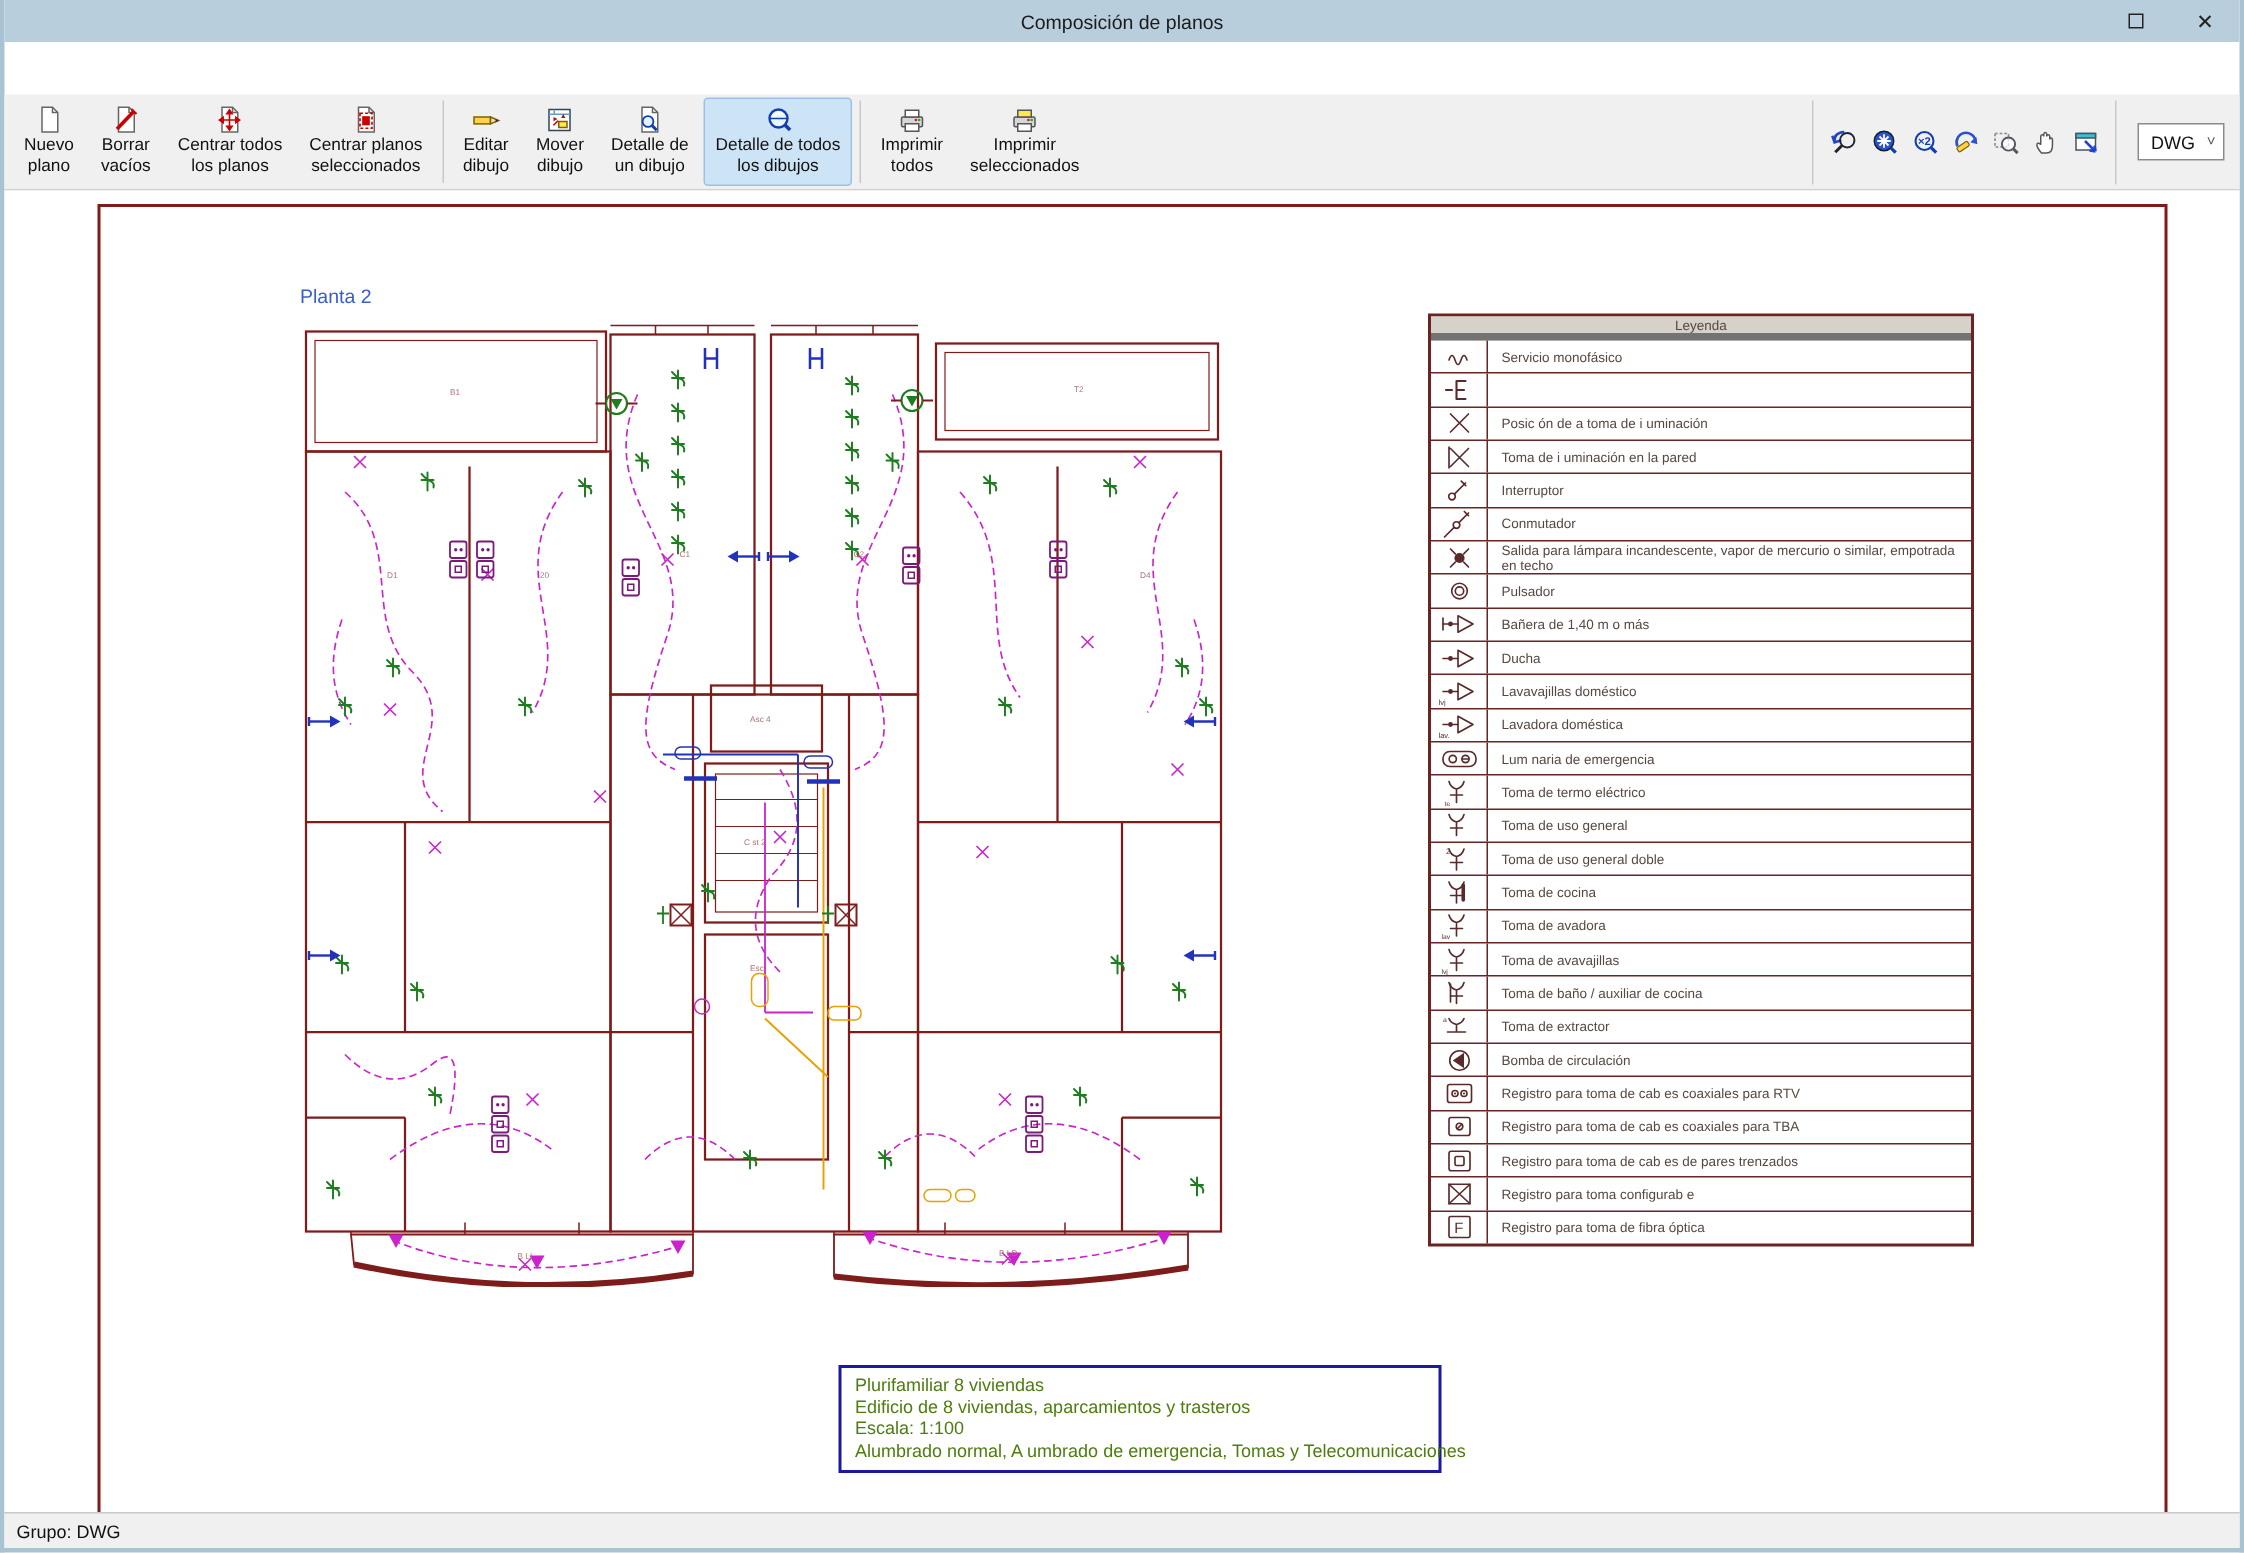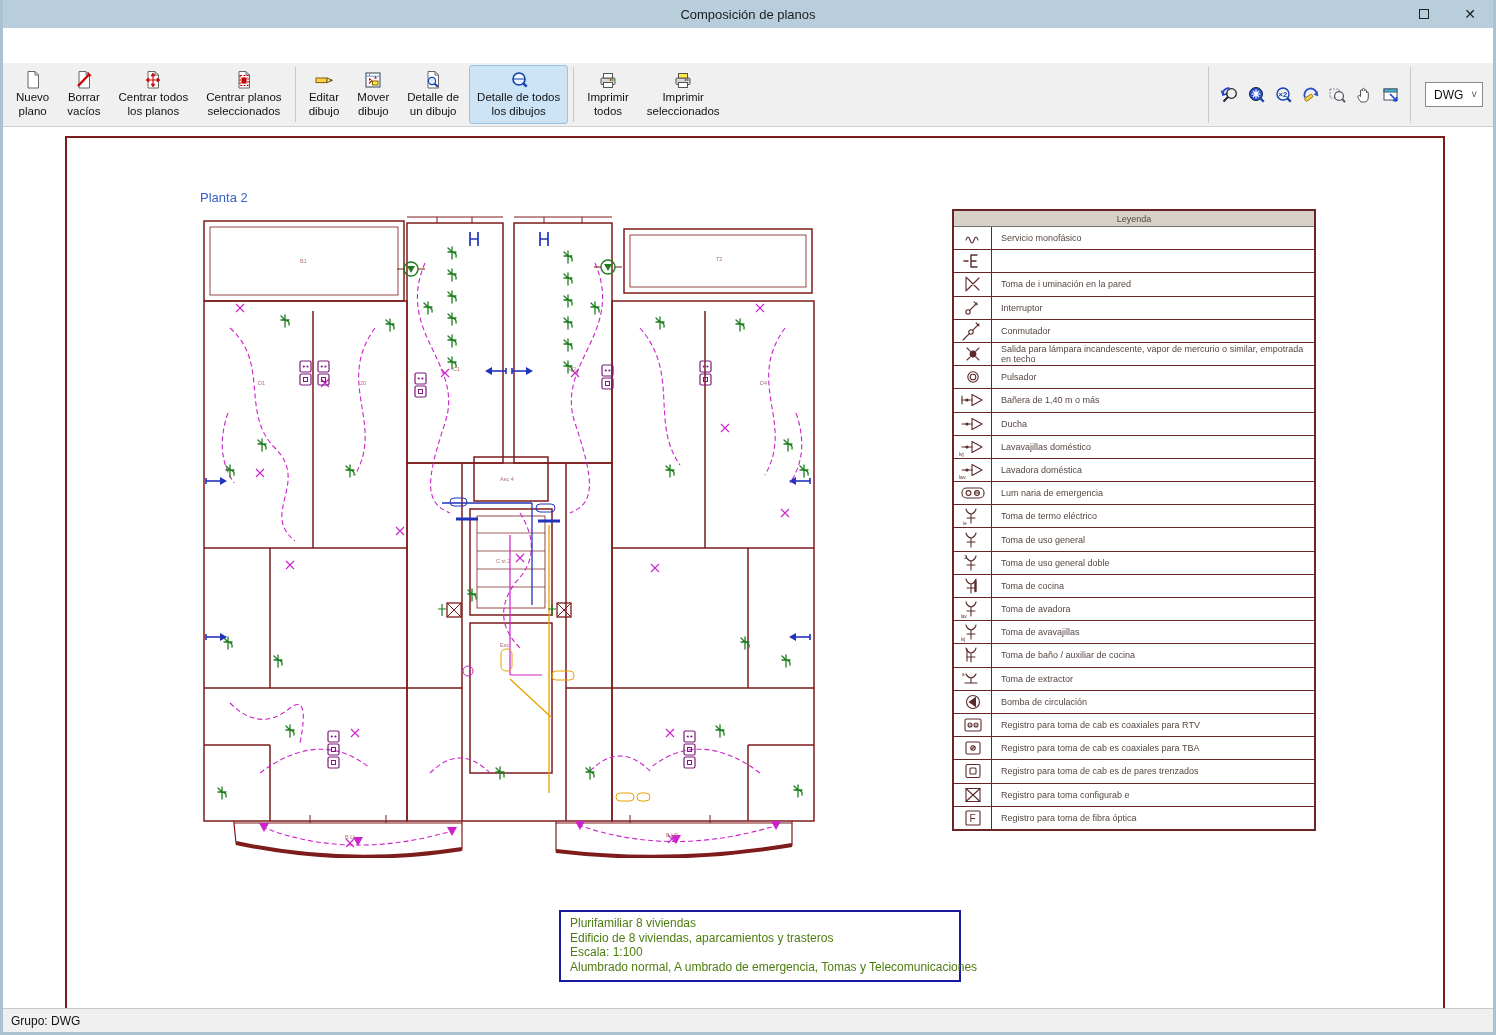--- a/index.html
+++ b/index.html
@@ -39,21 +39,21 @@
   
   .canvas { position:relative; flex:1 1 auto; background:#fff; overflow:hidden; }
   .sheet { position:absolute; left:62px; top:9px; width:1380px; height:904px;
     border:2px solid #7e1b1b; background:#fff; }
   .plan-title { position:absolute; left:133px; top:52px; font-size:13px; color:#3a5fc8; }
   .plan-svg { position:absolute; left:133px; top:75px; }
 
   
   .legend { position:absolute; left:885px; top:71px; width:364px; height:622px;
     border:2px solid #6b2424; display:flex; flex-direction:column; background:#fff; }
-  .legend-hd { flex:0 0 16px; background:#d6d2ca; border-bottom:1px solid #737373;
+  .legend-hd { flex:0 0 16px; background:#d6d2ca; border-bottom:5px solid #737373;
     display:flex; align-items:center; justify-content:center;
     font-size:9px; color:#574741; }
   .legend-rows { flex:1 1 auto; display:flex; flex-direction:column; }
   .lg-row { flex:1 1 0; display:flex; align-items:stretch; border-bottom:1px solid #6b2424; }
   .lg-row:last-child { border-bottom:none; }
   .lg-sym { flex:0 0 38px; border-right:1px solid #6b2424; display:flex;
     align-items:center; justify-content:center; }
   .lg-lbl { flex:1 1 auto; display:flex; align-items:center; padding-left:9px;
     font-size:9px; color:#574741; line-height:10px; }
 
@@ -512,20 +512,28 @@
             <div class="lg-row">
               <div class="lg-sym">
                 <svg width="34" height="20" viewBox="0 0 34 20" fill="none" stroke="#5a2a2a" stroke-width="1.1" stroke-linecap="round" stroke-linejoin="round">
                   <path d="M15,4 v12 M15,4 h6 M15,16 h6 M15,10 h5 M8,10 h4" stroke-width="1.4"></path>
                 </svg>
               </div>
             </div>
             <div class="lg-row">
               <div class="lg-sym">
                 <svg width="34" height="20" viewBox="0 0 34 20" fill="none" stroke="#5a2a2a" stroke-width="1.1" stroke-linecap="round" stroke-linejoin="round">
+                  <path d="M11,4 L23,16 M23,4 L11,16"></path>
+                </svg>
+              </div>
+              <div class="lg-lbl">Posic ón de a toma de i uminación</div>
+            </div>
+            <div class="lg-row">
+              <div class="lg-sym">
+                <svg width="34" height="20" viewBox="0 0 34 20" fill="none" stroke="#5a2a2a" stroke-width="1.1" stroke-linecap="round" stroke-linejoin="round">
                   <path d="M10,3 v14 M11,4 L23,16 M23,4 L11,16"></path>
                 </svg>
               </div>
               <div class="lg-lbl">Toma de i uminación en la pared</div>
             </div>
             <div class="lg-row">
               <div class="lg-sym">
                 <svg width="34" height="20" viewBox="0 0 34 20" fill="none" stroke="#5a2a2a" stroke-width="1.1" stroke-linecap="round" stroke-linejoin="round">
                   <circle cx="12" cy="14" r="2.2"></circle>
                   <path d="M13.6,12.4 L21,5 M18.2,3.8 l3,3"></path>

